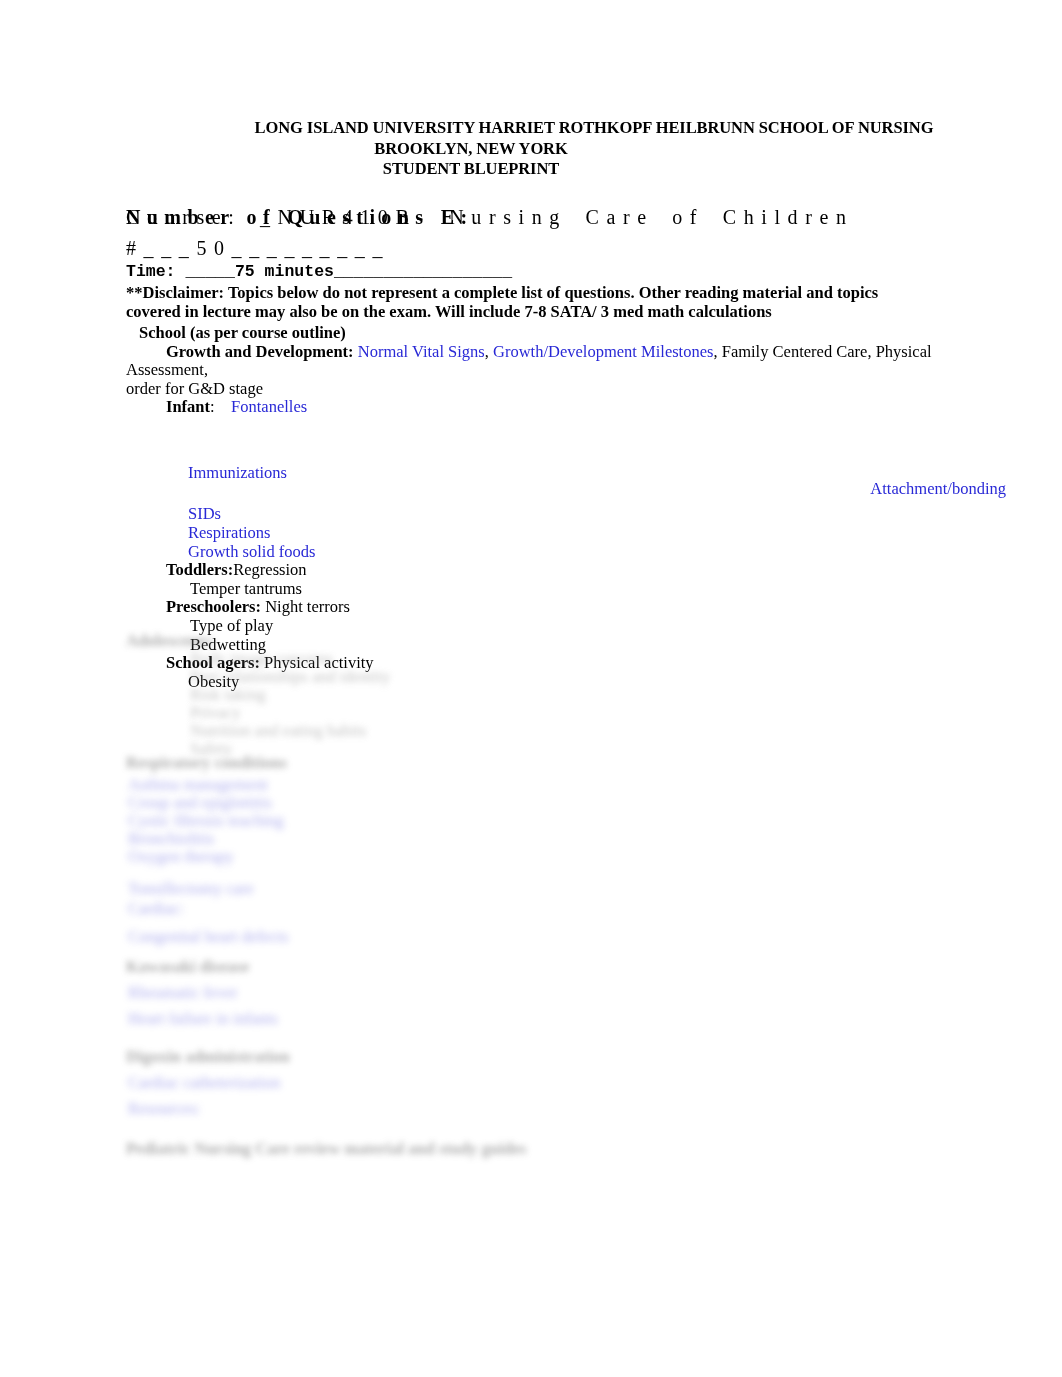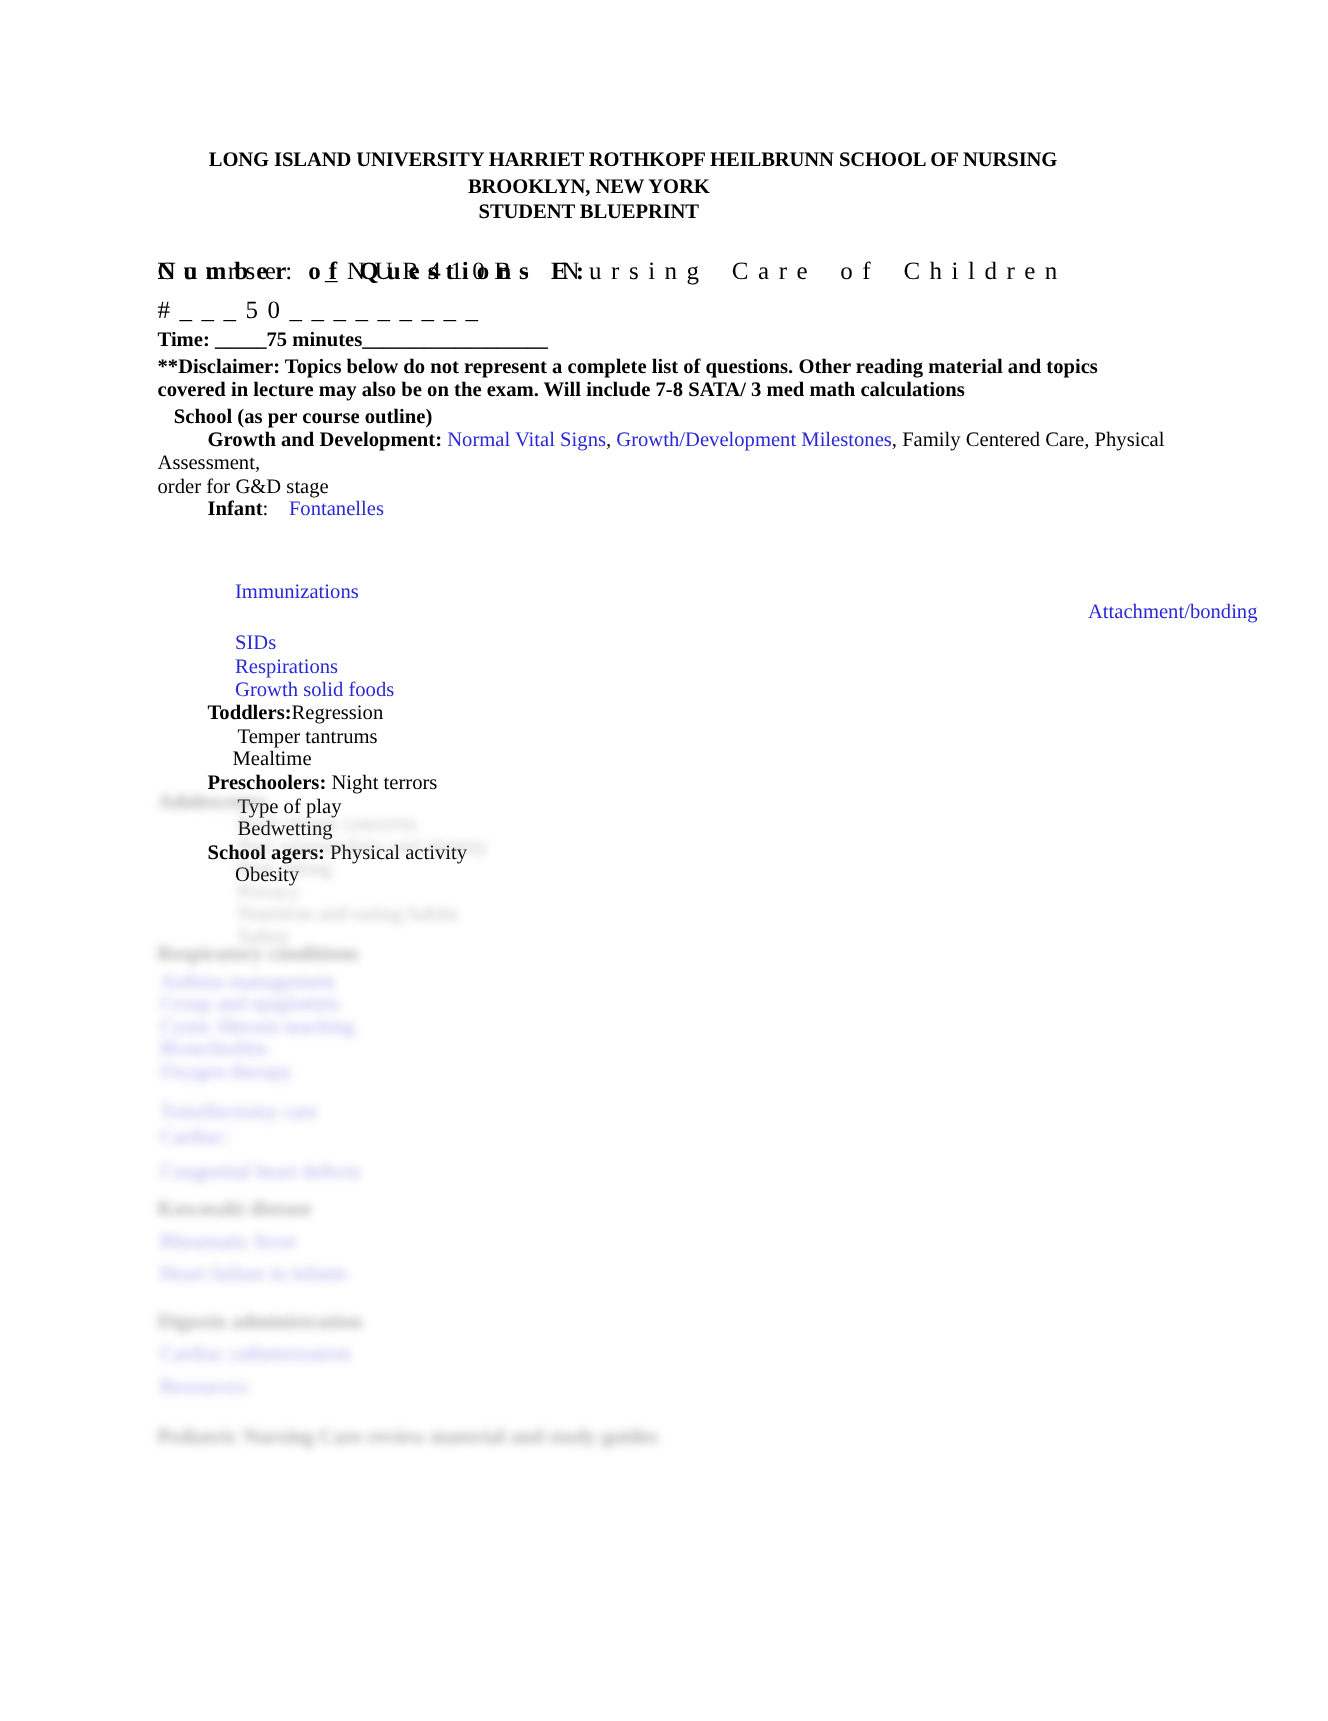--- a/index.html
+++ b/index.html
@@ -30,21 +30,21 @@
     width: 936px;
   }
 
   
   .school-head {
     font-weight: bold;
     font-size: 16.5px;
     line-height: 20.5px;
     letter-spacing: -0.1px;
   }
-  .head-line-1 { text-align: left; white-space: nowrap; margin-left: 41px; }
+  .head-line-1 { text-align: center; white-space: nowrap; }
   .head-line-2,
   .head-line-3 { text-align: center; width: 690px; }
 
   
   .course-block {
     position: relative;
     margin-top: 22px;
     height: 58px;
   }
   .course-layer {
@@ -81,20 +81,21 @@
     letter-spacing: 6.4px;
     text-align: left;
   }
 
   
   .time-line {
     font-weight: bold;
     font-size: 16.5px;
     line-height: 19px;
     margin-top: 2px;
+    font-family: Liberation Mono, monospace;
   }
 
   
   .disclaimer {
     font-weight: bold;
     font-size: 16.5px;
     line-height: 19.5px;
     width: 810px;
     margin-top: 2px;
   }
@@ -220,21 +221,20 @@
         <span class="lnk">Respirations</span>
       </div>
       <div class="row ind-1">
         <span class="lnk">Growth solid foods</span>
       </div>
 
       <div class="row">
         <span class="bold">Toddlers:</span><span>Regression</span>
       </div>
       <div class="row ind-toddler">Temper tantrums</div>
-      <div class="row ind-meal">Mealtime</div>
 
       <div class="row">
         <span class="bold">Preschoolers:</span><span> </span><span>Night terrors</span>
       </div>
       <div class="row ind-toddler">Type of play</div>
       <div class="row ind-toddler">Bedwetting</div>
 
       <div class="row">
         <span class="bold">School agers:</span><span> </span><span>Physical activity</span>
       </div>

